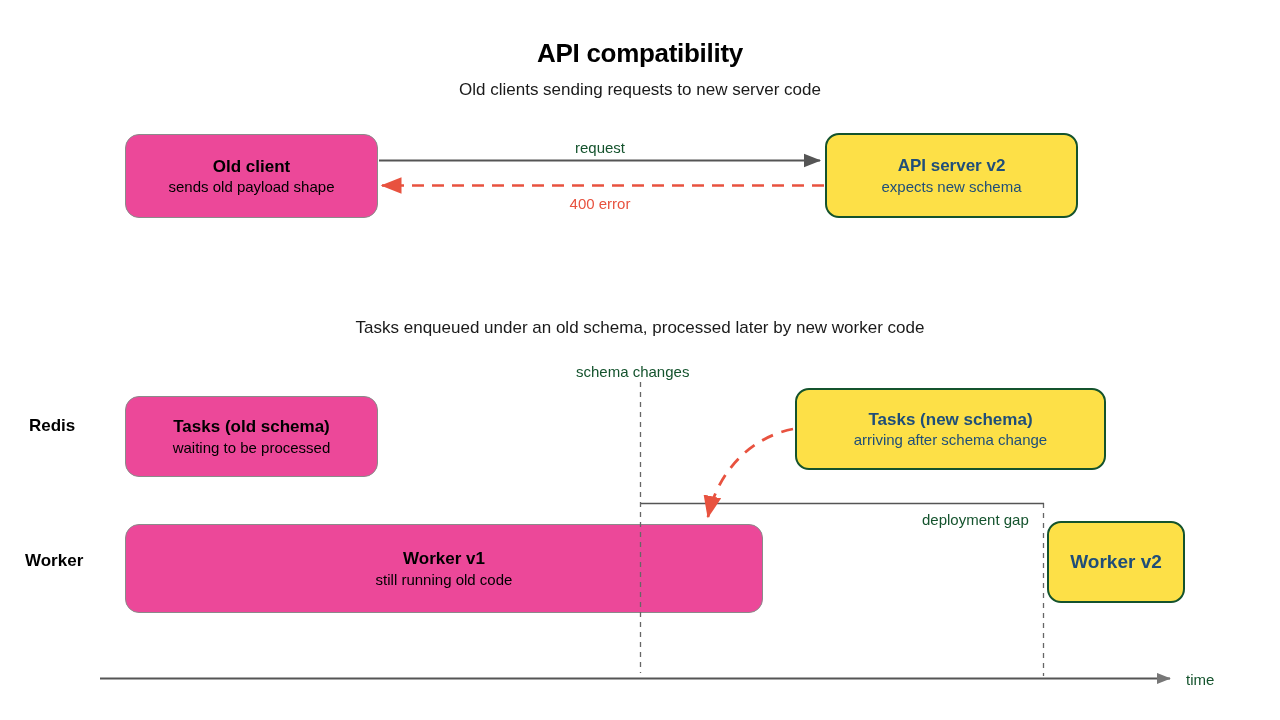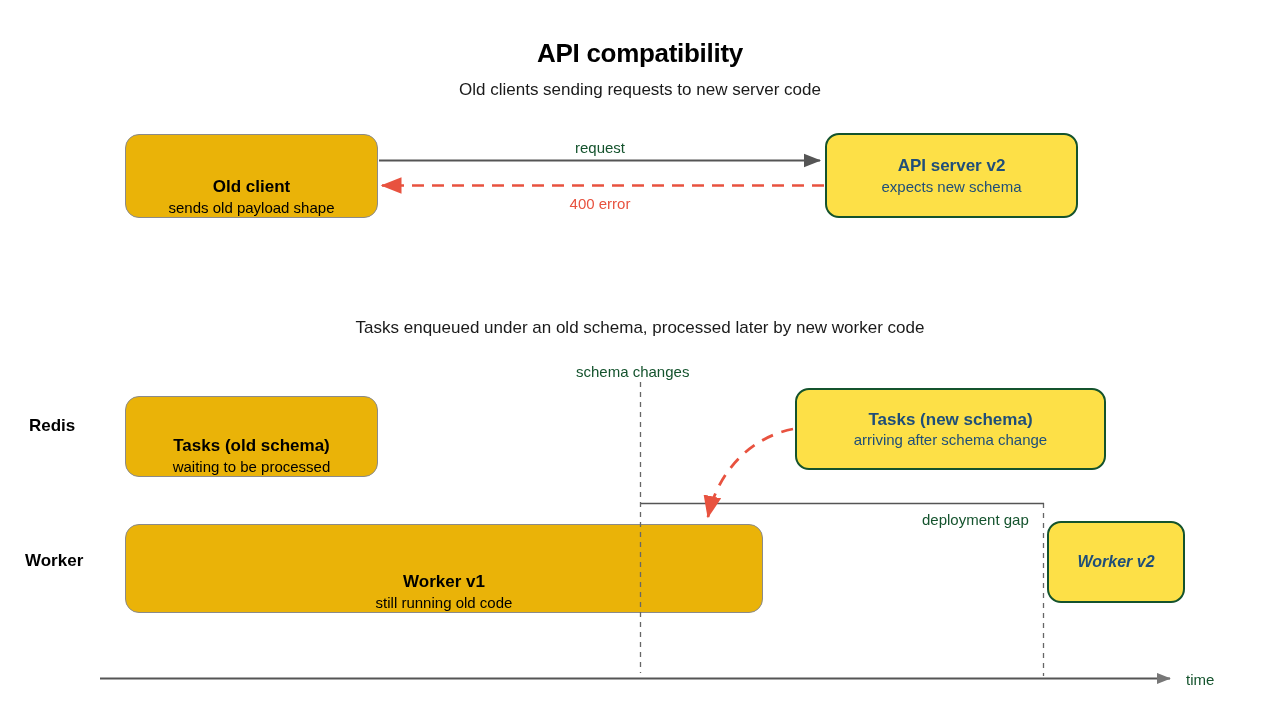--- a/index.html
+++ b/index.html
@@ -64,24 +64,23 @@
   .node .n-title {
     font-weight: bold;
     font-size: 17px;
     white-space: nowrap;
   }
   .node .n-sub {
     font-size: 15px;
     white-space: nowrap;
   }
   .node.gray {
-    background: #eab308;
+    background: #ec4899;
     border: 1.3px solid #8a8a8a;
     color: #000000;
-    justify-content: flex-end;
   }
   .node.blue {
     background: #fde047;
     border: 2px solid #14532d;
     color: #1f4e79;
     text-align: right;
   }
 
   
   .lane-label {
@@ -146,21 +145,21 @@
     <div class="n-title">Tasks (new schema)</div>
     <div class="n-sub">arriving after schema change</div>
   </div>
 
   <div class="node gray" style="left:125px; top:524px; width:638px; height:89px;">
     <div class="n-title">Worker v1</div>
     <div class="n-sub">still running old code</div>
   </div>
 
   <div class="node blue" style="left:1047px; top:521px; width:138px; height:82px;">
-    <div class="n-title" style="font-size:16px;font-style:italic;">Worker v2</div>
+    <div class="n-title" style="font-size:19px;">Worker v2</div>
   </div>
 
   <div class="annot" style="left:576px; top:363px;">schema changes</div>
 
   <div class="annot" style="left:886px; top:511px;margin-left:36px;">deployment gap</div>
 
 
   <div class="annot" style="left:1186px; top:671px;">time</div>
 
   <svg class="layer" viewBox="0 0 1280 720">

